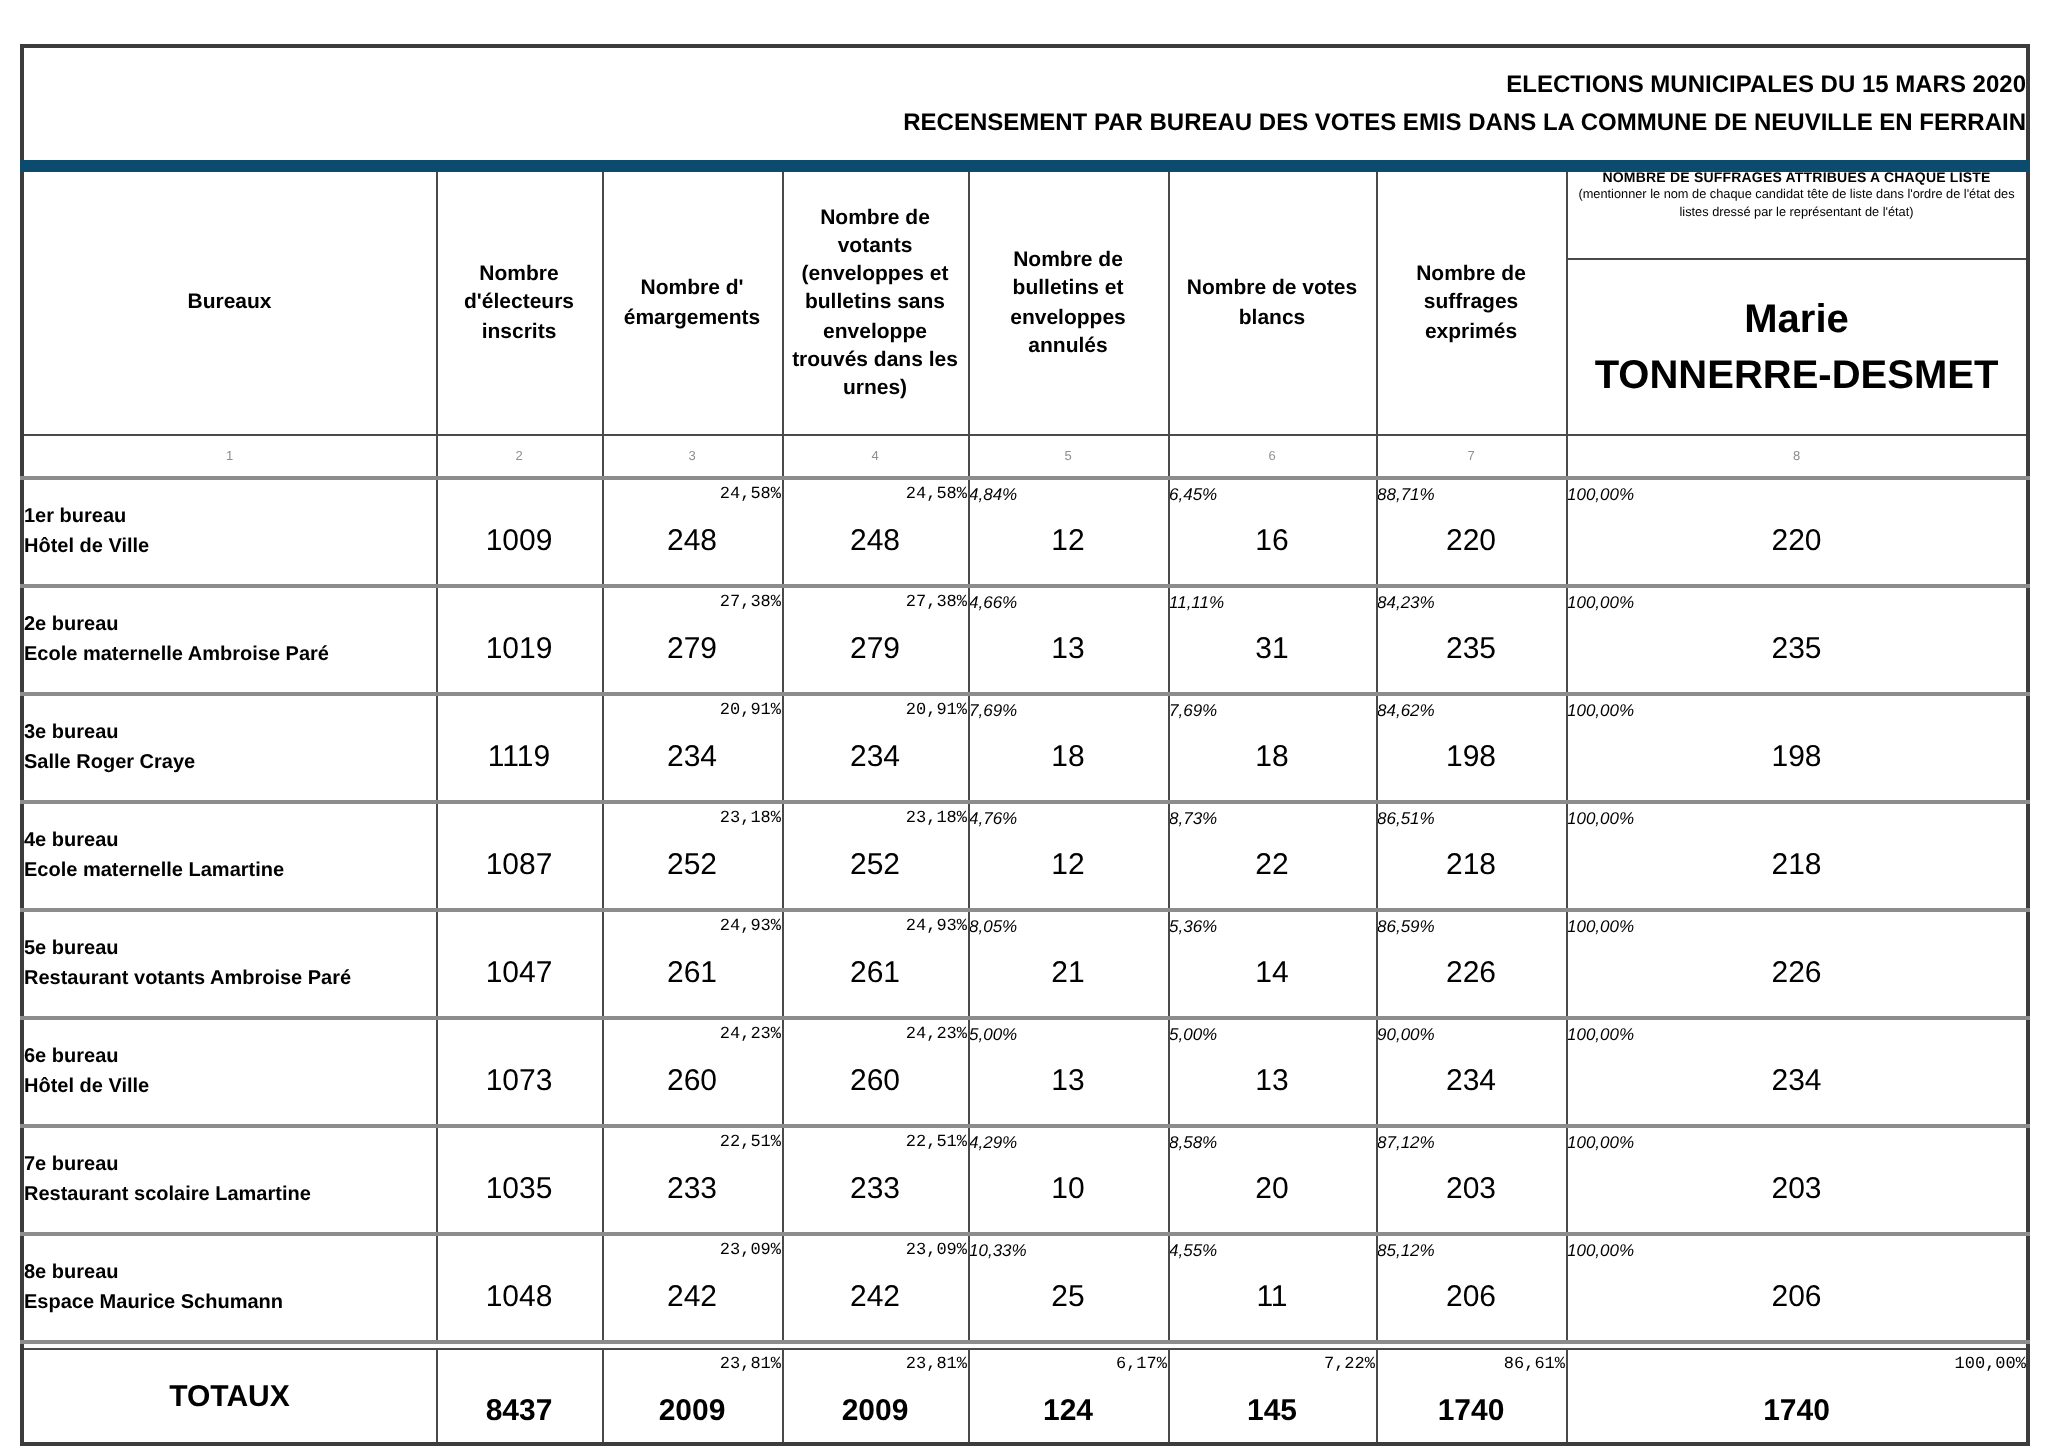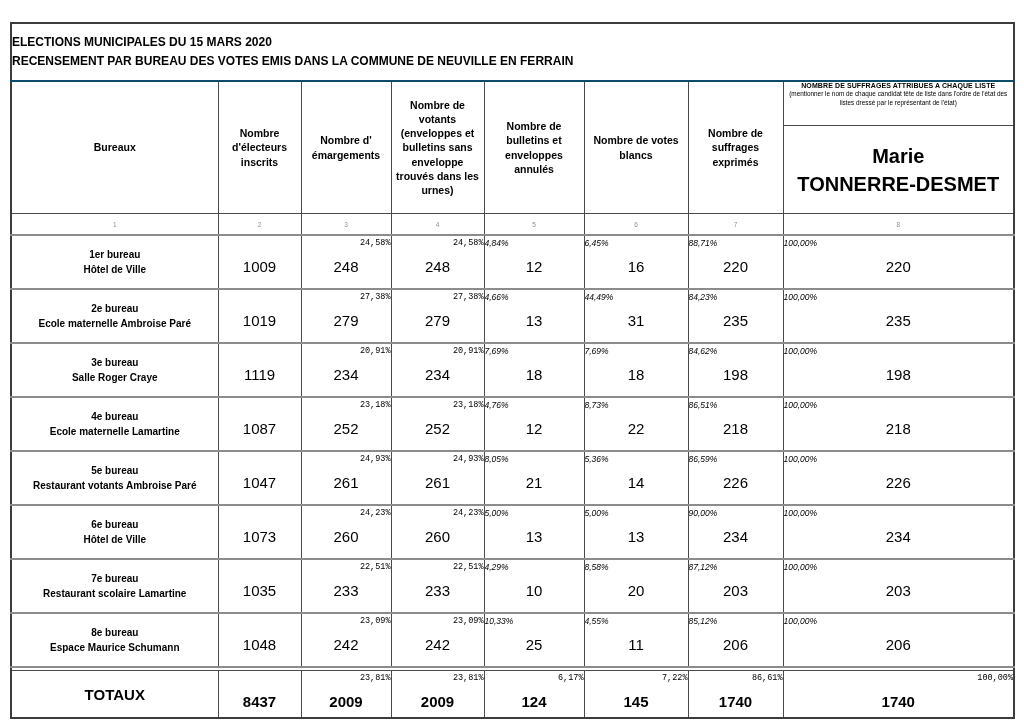--- a/index.html
+++ b/index.html
@@ -15,23 +15,23 @@
   table.tbl {
     position:absolute; left:10px; top:22px;
     width:1003px;
     border-collapse:collapse; table-layout:fixed;
     border:2px solid #3c3c3c;
   }
   .tbl td { border:1px solid #4a4a4a; padding:0; overflow:hidden; }
 
   
   .title-row td {
-    height:56px; text-align:left; vertical-align:middle;
+    height:56px; text-align:right; vertical-align:middle;
     font-weight:bold; font-size:12px; line-height:1.6;
-    border-bottom:2px solid #0c4a6e;
+    border-bottom:6px solid #0c4a6e;
   }
 
   
   .h {
     text-align:center; vertical-align:middle;
     font-weight:bold; font-size:10.5px; line-height:1.35;
     padding:2px;
   }
   .h8top { height:43px; vertical-align:top; text-align:center; padding:4px 3px 2px 3px; }
   .h8title { font-size:7px; font-weight:bold; letter-spacing:0.1px; }
@@ -44,21 +44,21 @@
   
   .numrow td {
     height:20px; text-align:center; vertical-align:middle;
     font-size:6.5px; color:#8f8f8f;
     border-bottom:2px solid #8c8c8c;
   }
 
   
   .data-row td { height:52px; vertical-align:top; border-top:2px solid #8c8c8c; }
   .c-bureau {
-    text-align:center; vertical-align:middle !important;
+    text-align:left; vertical-align:middle !important;
     font-weight:bold; font-size:10px; line-height:1.5;
   }
   .pct { height:13px; font-size:8.5px; padding-top:3px; line-height:1; }
   .pct-c { text-align:right;font-family:Liberation Mono, monospace; }
   .pct-r { text-align:left; padding-right:1px;font-style:italic; }
   .val { text-align:center; font-size:15px; margin-top:6px; }
 
   
   .sep-row td {
     height:2px; padding:0;
@@ -182,21 +182,21 @@
     </td>
     <td>
       <div class="pct pct-c">27,38%</div>
       <div class="val">279</div>
     </td>
     <td>
       <div class="pct pct-r">4,66%</div>
       <div class="val">13</div>
     </td>
     <td>
-      <div class="pct pct-r">44,49%</div>
+      <div class="pct pct-r">11,11%</div>
       <div class="val">31</div>
     </td>
     <td>
       <div class="pct pct-r">84,23%</div>
       <div class="val">235</div>
     </td>
     <td>
       <div class="pct pct-r">100,00%</div>
       <div class="val">235</div>
     </td>

